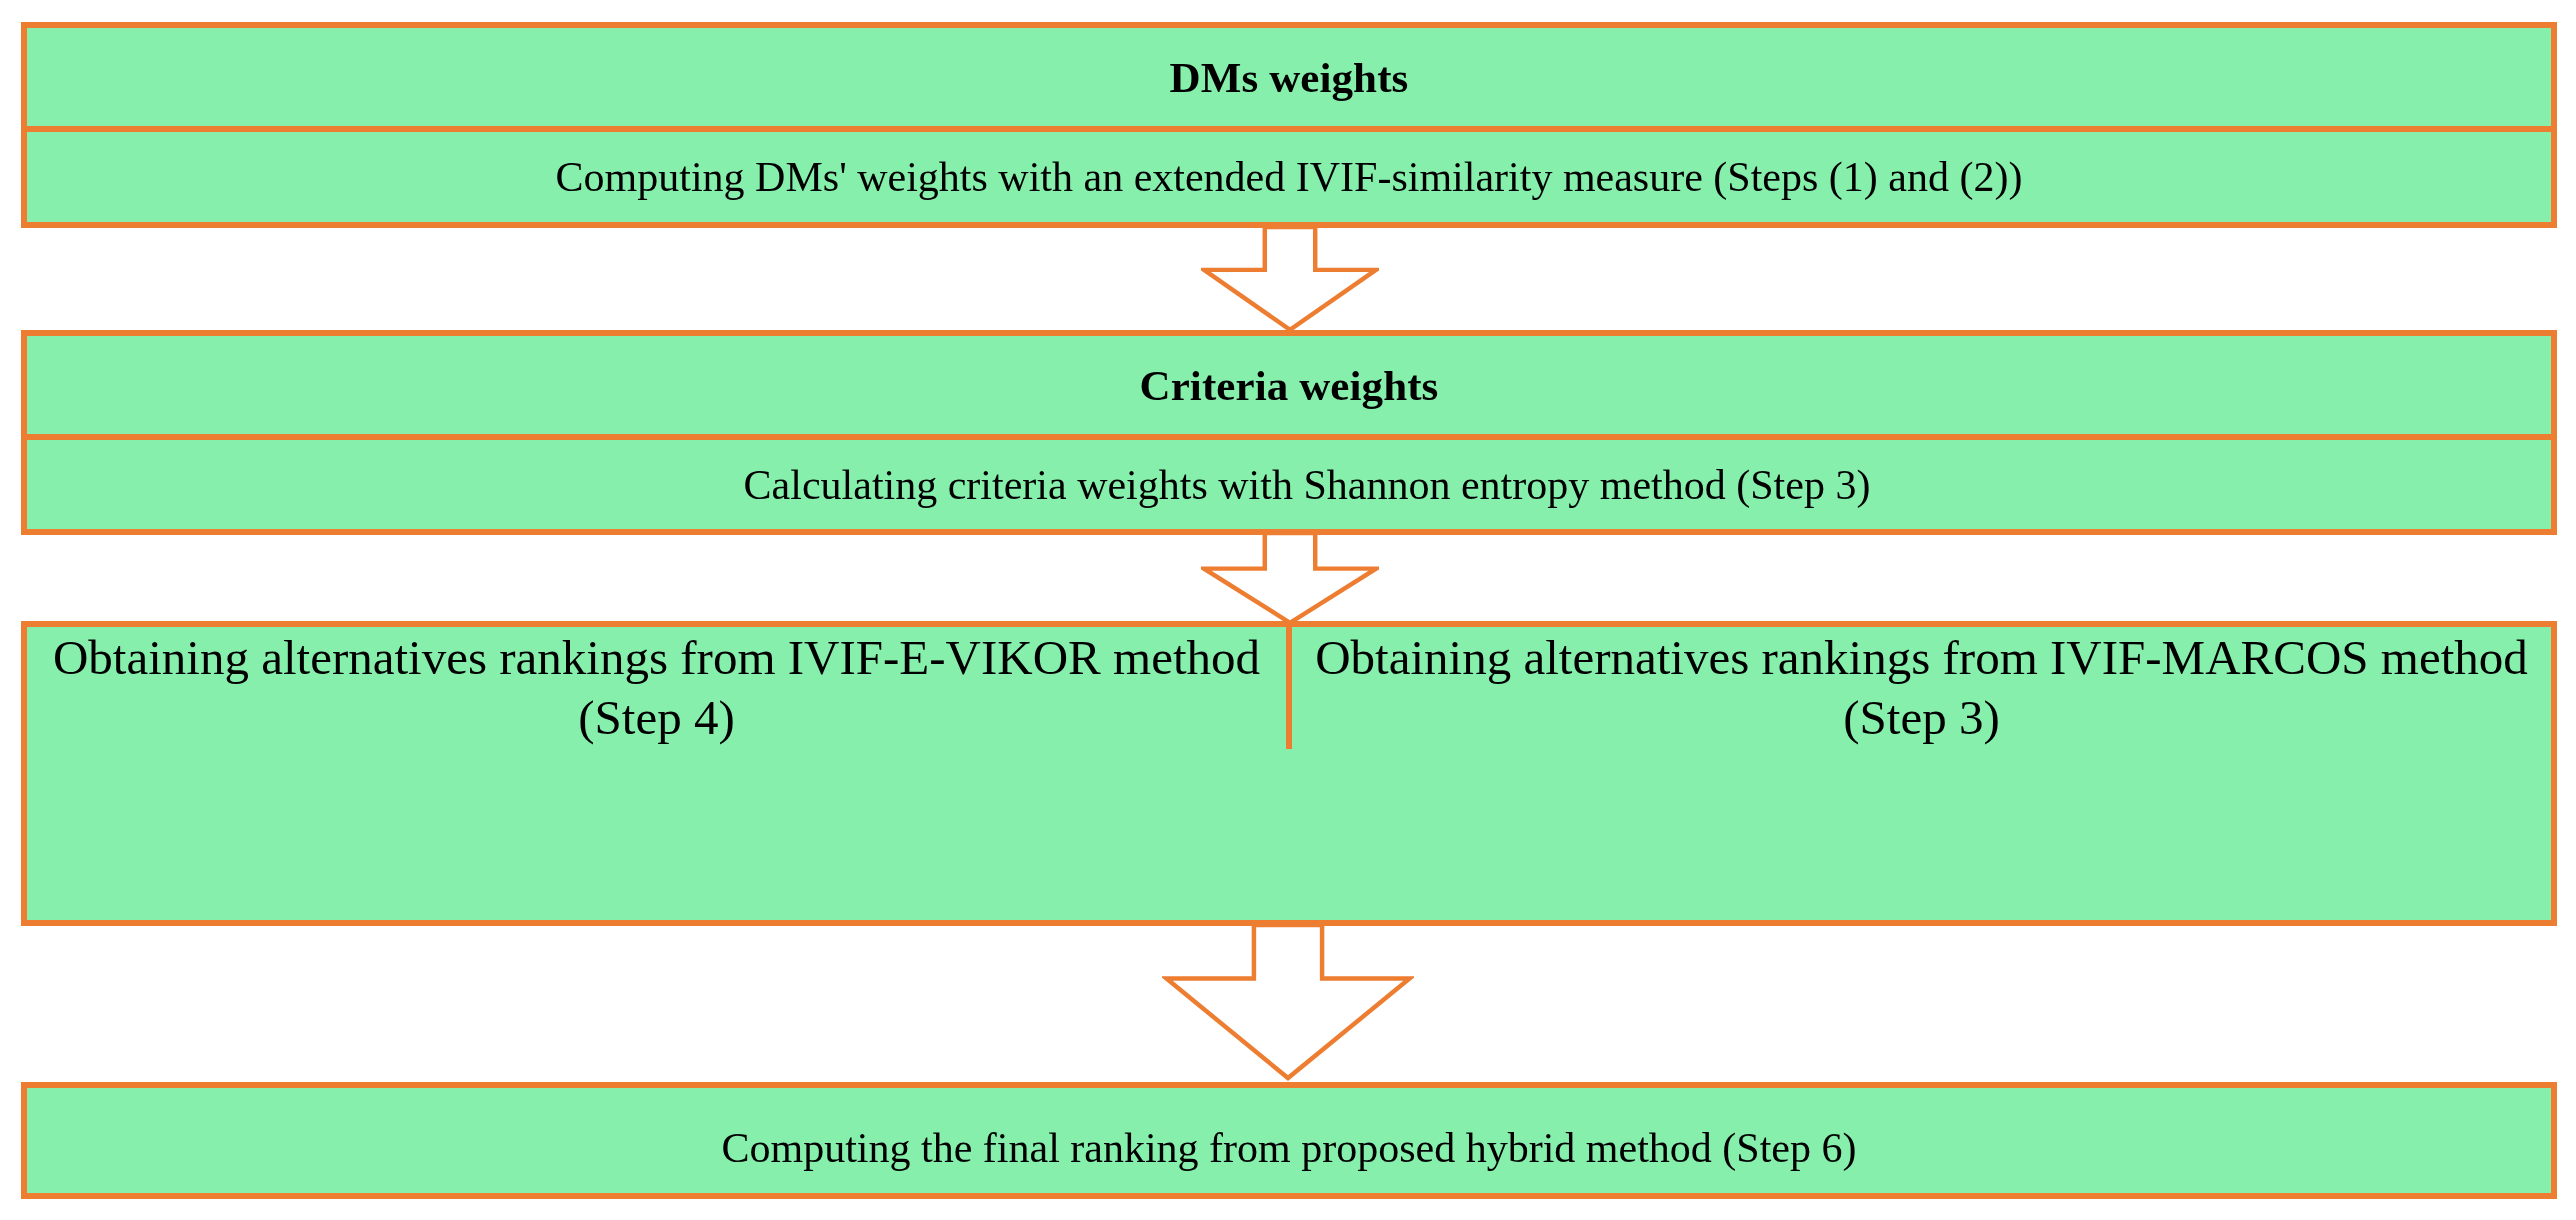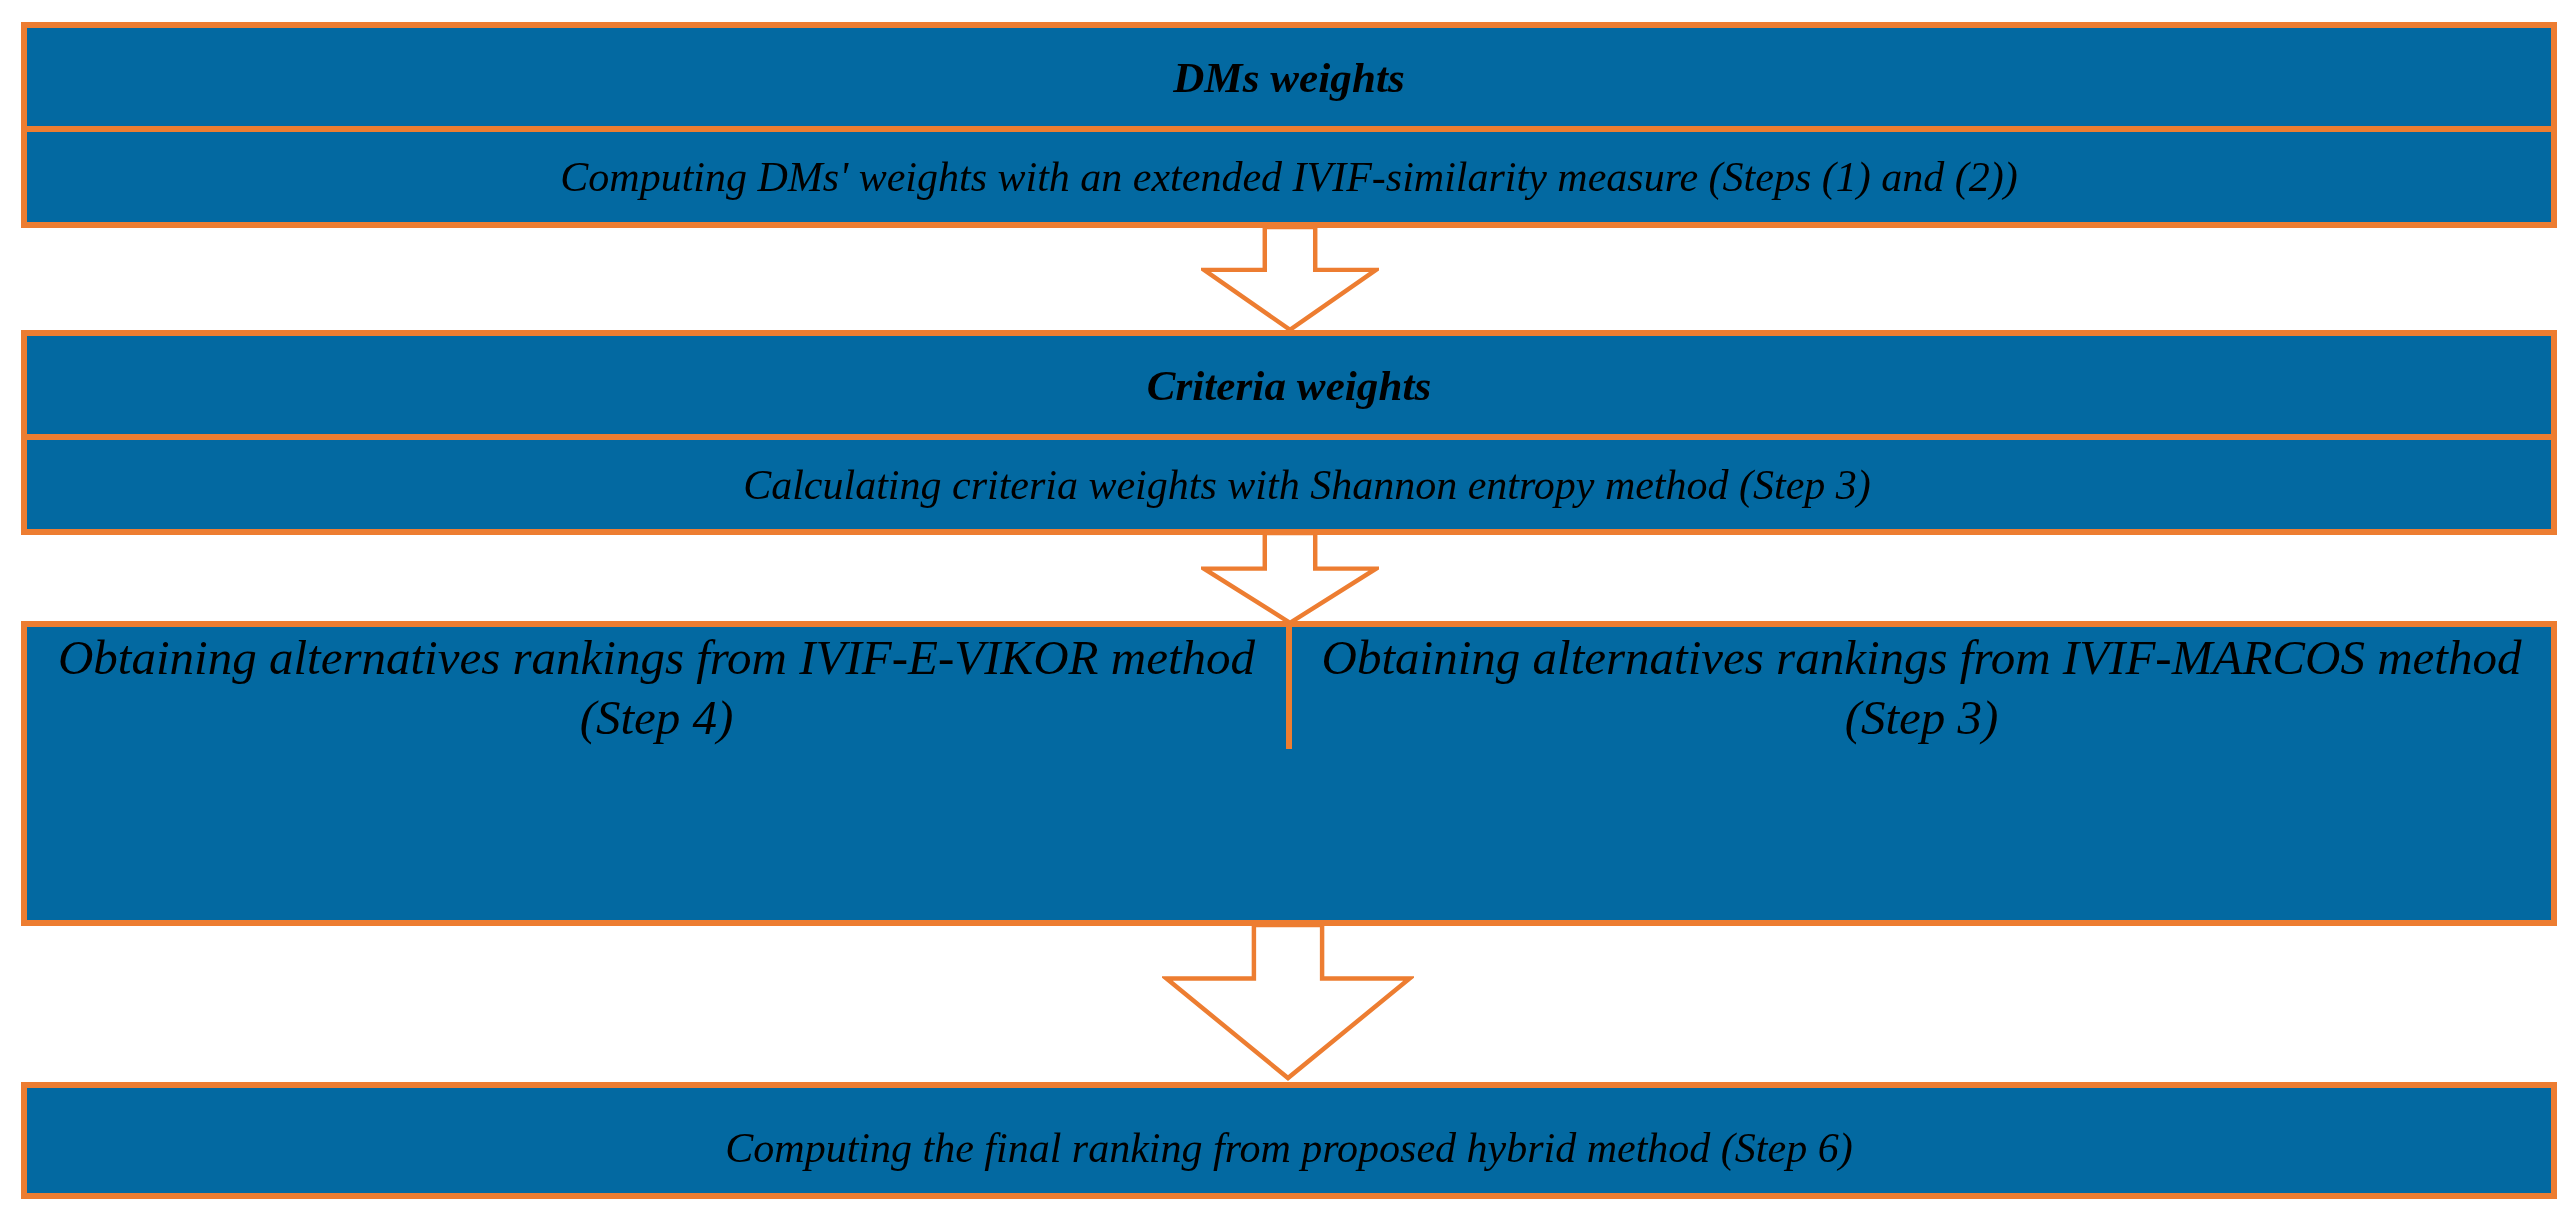--- a/index.html
+++ b/index.html
@@ -17,22 +17,21 @@
     height: 1221px;
     background: #ffffff;
     overflow: hidden;
   }
 
   
   .flow-box {
     position: absolute;
     box-sizing: border-box;
     border: 6px solid #ED7D31;
-    background: #0369a1;
-    font-style: italic;
+    background: #86efac;
   }
   .box-header {
     box-sizing: border-box;
     display: flex;
     align-items: center;
     justify-content: center;
     text-align: center;
     font-weight: bold;
     color: #000000;
     border-bottom: 6px solid #ED7D31;

